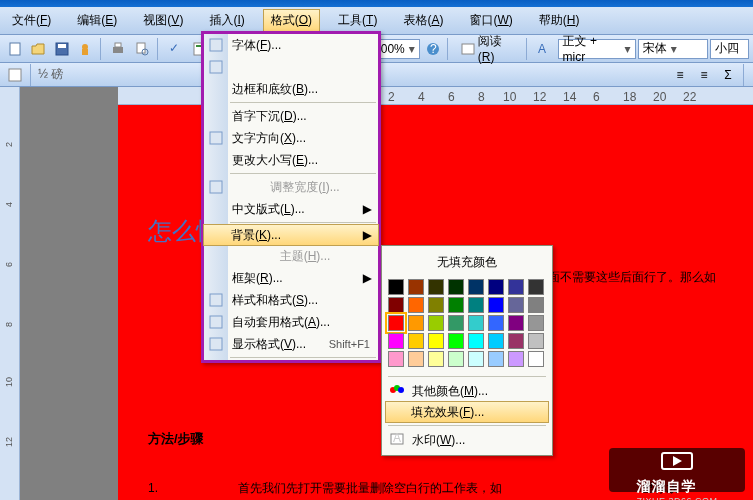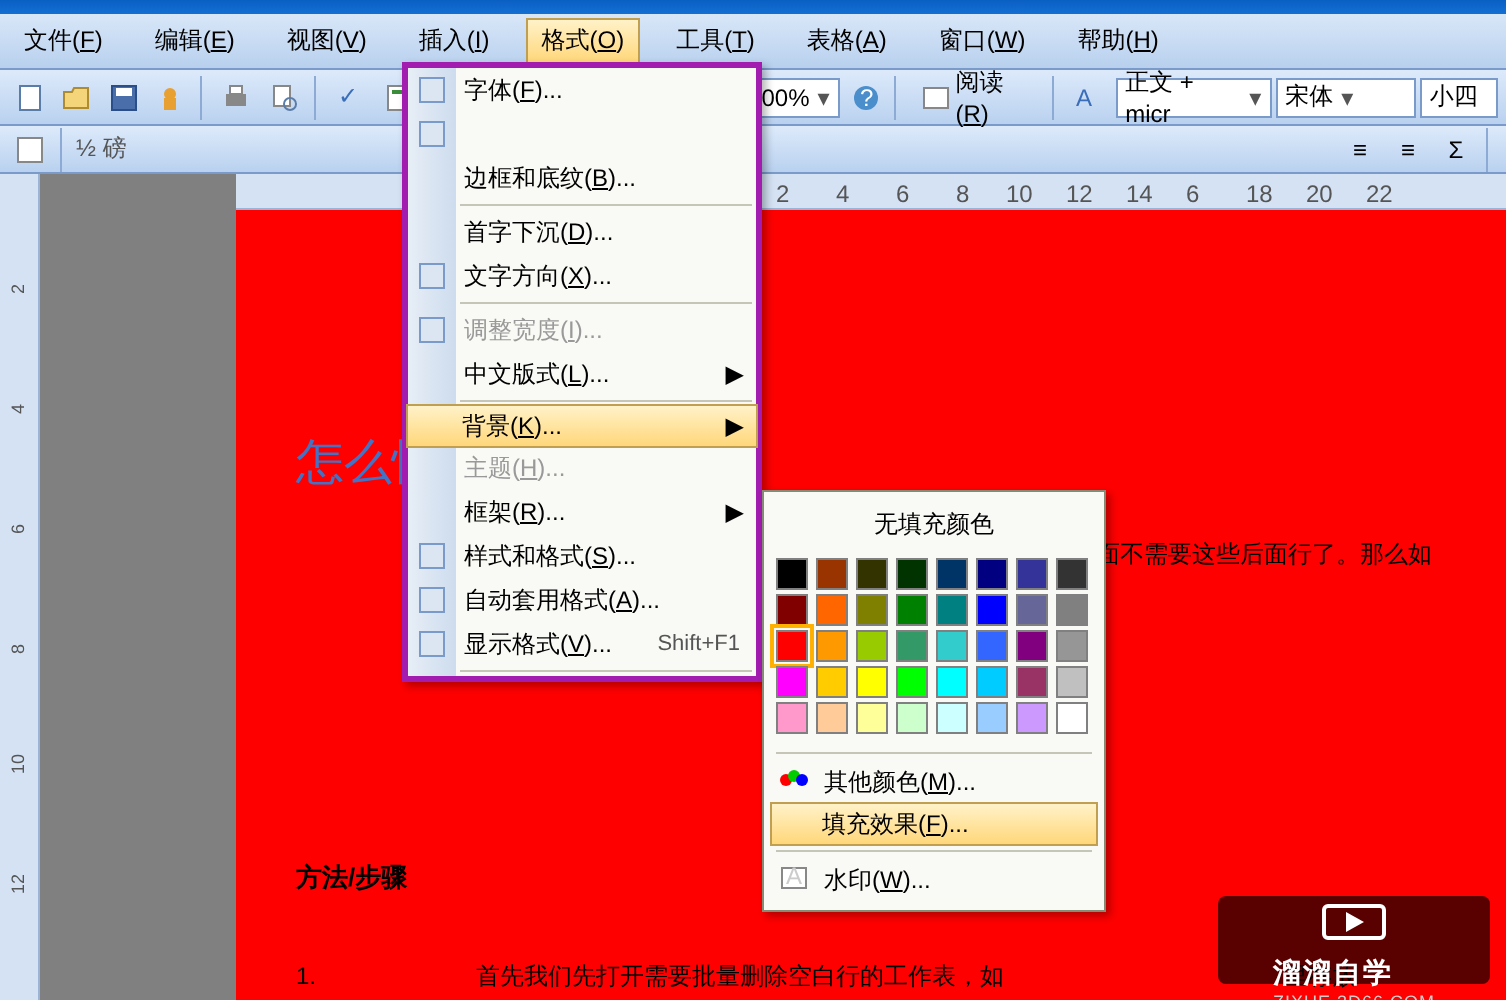--- a/index.html
+++ b/index.html
@@ -32,21 +32,21 @@
 .page { position: absolute; left: 0; top: 18px; right: 0; bottom: 0; background: #FE0000; padding: 20px 30px; color: #000; }
 .doc-title { font-size: 24px; color: #4472C4; margin-top: 90px; margin-bottom: 20px; }
 .doc-text { font-size: 12px; line-height: 1.8; margin-bottom: 10px; }
 .doc-subtitle { font-size: 13px; margin-top: 80px; color: #000; font-weight: bold; }
 
 
 .dropdown { position: absolute; left: 201px; top: 31px; width: 180px; background: #F9F9F5; border: 3px solid #a21caf; box-shadow: 2px 2px 4px rgba(0,0,0,0.3); z-index: 100; }
 .dd-icon-col { position: absolute; left: 0; top: 0; bottom: 0; width: 24px; background: linear-gradient(to right, #E7EEF6, #CDDCEE); }
 .dd-item { position: relative; height: 22px; display: flex; align-items: center; padding-left: 28px; cursor: pointer; }
 .dd-item.hover { background: linear-gradient(to bottom, #FFF2C8, #FFD77A); border: 1px solid #C0A050; margin: -1px; padding-left: 27px; }
-.dd-item.disabled { color: #999; }
+.dd-item.disabled { color: #999; justify-content: center; }
 .dd-item .icon { position: absolute; left: 3px; width: 18px; height: 18px; display: flex; align-items: center; justify-content: center; }
 .dd-item .arrow { margin-left: auto; margin-right: 6px; }
 .dd-item .shortcut { margin-left: auto; margin-right: 8px; color: #555; font-size: 11px; }
 .dd-sep { height: 1px; background: #C5C5B8; margin: 2px 2px 2px 26px; }
 
 
 .submenu { position: absolute; left: 381px; top: 245px; width: 172px; background: #F9F9F5; border: 1px solid #868B76; box-shadow: 2px 2px 4px rgba(0,0,0,0.3); z-index: 101; padding: 4px; }
 .sub-header { text-align: center; padding: 4px 0 6px; font-size: 12px; }
 .color-grid { display: grid; grid-template-columns: repeat(8, 18px); gap: 2px; justify-content: center; padding: 2px 0 6px; }
 .color-cell { width: 16px; height: 16px; border: 1px solid #808080; cursor: pointer; }
@@ -241,20 +241,23 @@
       <div class="dd-item">
         <span>首字下沉(<span style="text-decoration:underline">D</span>)...</span>
       </div>
       <div class="dd-item">
         <span class="icon">
           <svg width="16" height="16">
             <rect x="2" y="2" width="12" height="12" fill="#DCE6F2" stroke="#7A9BC9"></rect>
           </svg>
         </span>
         <span>文字方向(<span style="text-decoration:underline">X</span>)...</span>
+      </div>
+      <div class="dd-item">
+        <span>更改大小写(<span style="text-decoration:underline">E</span>)...</span>
       </div>
       <div class="dd-sep"></div>
       <div class="dd-item disabled">
         <span class="icon">
           <svg width="16" height="16">
             <rect x="2" y="2" width="12" height="12" fill="#DCE6F2" stroke="#7A9BC9"></rect>
           </svg>
         </span>
         <span>调整宽度(<span style="text-decoration:underline">I</span>)...</span>
       </div>

